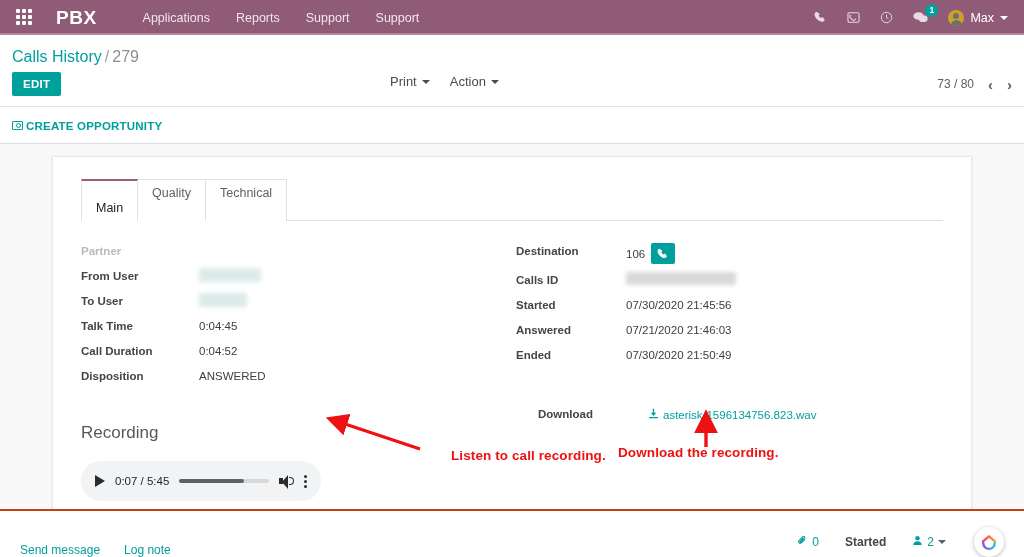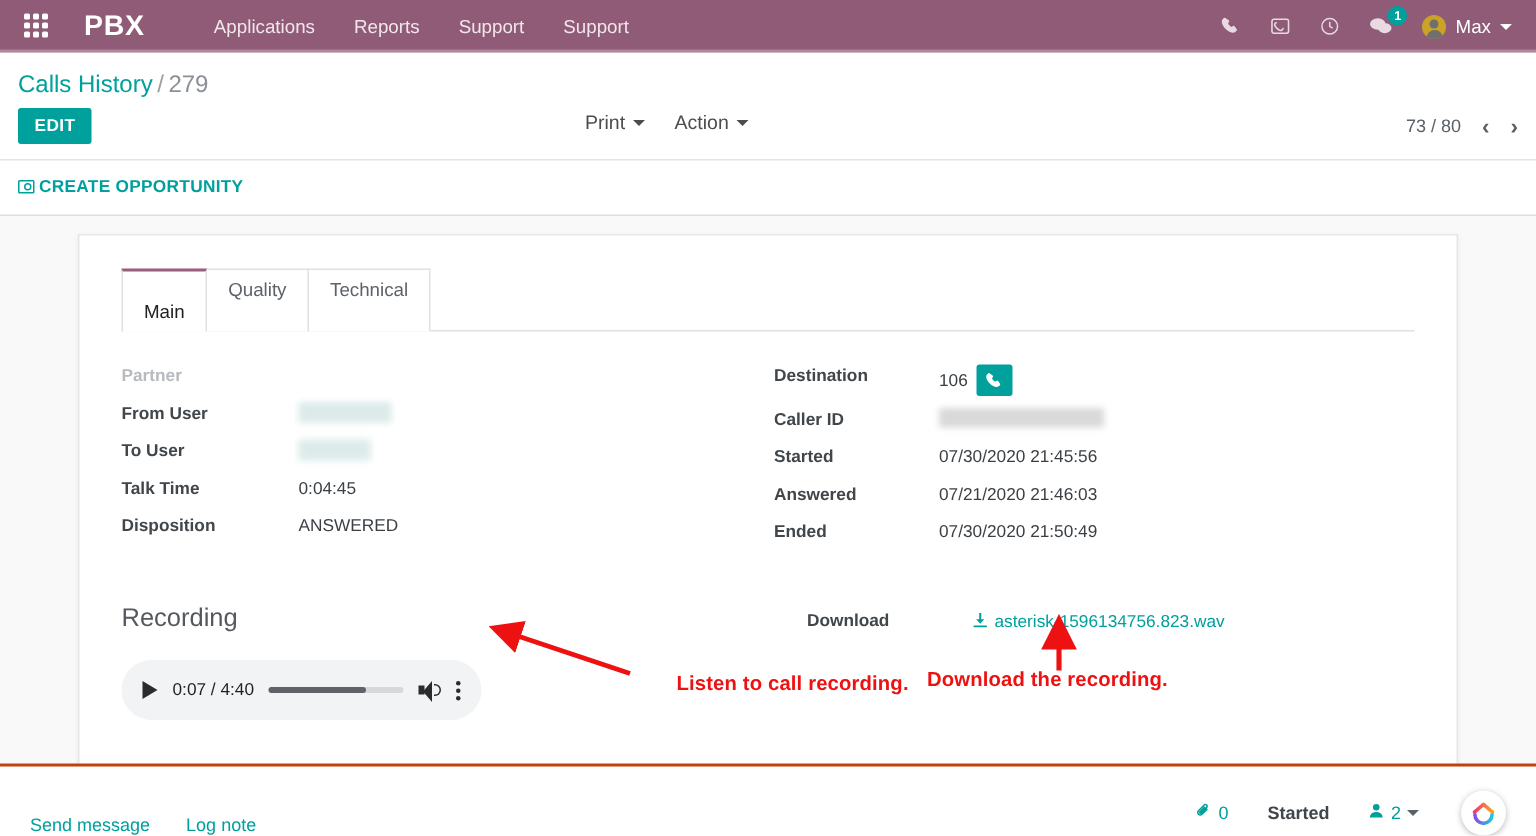--- a/index.html
+++ b/index.html
@@ -391,39 +391,43 @@
         </div>
         <div class="frow">
           <span class="flbl">To User</span>
           <span class="redact" style="width:48px;height:14px;"></span>
         </div>
         <div class="frow">
           <span class="flbl">Talk Time</span>
           <span class="fval">0:04:45</span>
         </div>
         <div class="frow">
+          <span class="flbl">Call Duration</span>
+          <span class="fval">0:04:52</span>
+        </div>
+        <div class="frow">
           <span class="flbl">Disposition</span>
           <span class="fval">ANSWERED</span>
         </div>
       </div>
 
       <div id="col-right">
         <div class="frow" style="margin-bottom:8px;">
           <span class="flbl">Destination</span>
           <span class="inline-row">
             <span class="fval">106</span>
             <span class="phone-badge">
               <svg width="12" height="12" viewBox="0 0 16 16" fill="currentColor">
                   <path d="M3.6 1.2a1 1 0 0 0-1.3.1l-.9 1C-.2 3.9 1 7.4 3.8 10.2s6.3 4 8 2.4l1-.9a1 1 0 0 0 .1-1.3L11.2 8a1 1 0 0 0-1.3-.2l-1 .6c-.3.2-.7.1-1-.2L6.1 6.4c-.3-.3-.3-.7-.1-1l.6-1a1 1 0 0 0-.2-1.3L3.6 1.2z"></path>
                 </svg>
             </span>
           </span>
         </div>
         <div class="frow">
-          <span class="flbl">Caller ID</span>
+          <span class="flbl">Calls ID</span>
           <span class="redact redact-grey" style="width:110px;height:13px;"></span>
         </div>
         <div class="frow">
           <span class="flbl">Started</span>
           <span class="fval">07/30/2020 21:45:56</span>
         </div>
         <div class="frow">
           <span class="flbl">Answered</span>
           <span class="fval">07/21/2020 21:46:03</span>
         </div>
@@ -431,21 +435,21 @@
           <span class="flbl">Ended</span>
           <span class="fval">07/30/2020 21:50:49</span>
         </div>
       </div>
     </div>
 
     <h3 id="recording-title">Recording</h3>
 
     <div id="player">
       <span id="play-btn"></span>
-      <span id="time-display">0:07 / 4:40</span>
+      <span id="time-display">0:07 / 5:45</span>
       <span id="progress">
         <span id="progress-fill" style="width: 72%;"></span>
       </span>
       <span id="vol-btn">
         <span class="spk"></span>
           <span class="cone"></span>
           <span class="wave"></span>
       </span>
       <span id="kebab">
           <i></i>

